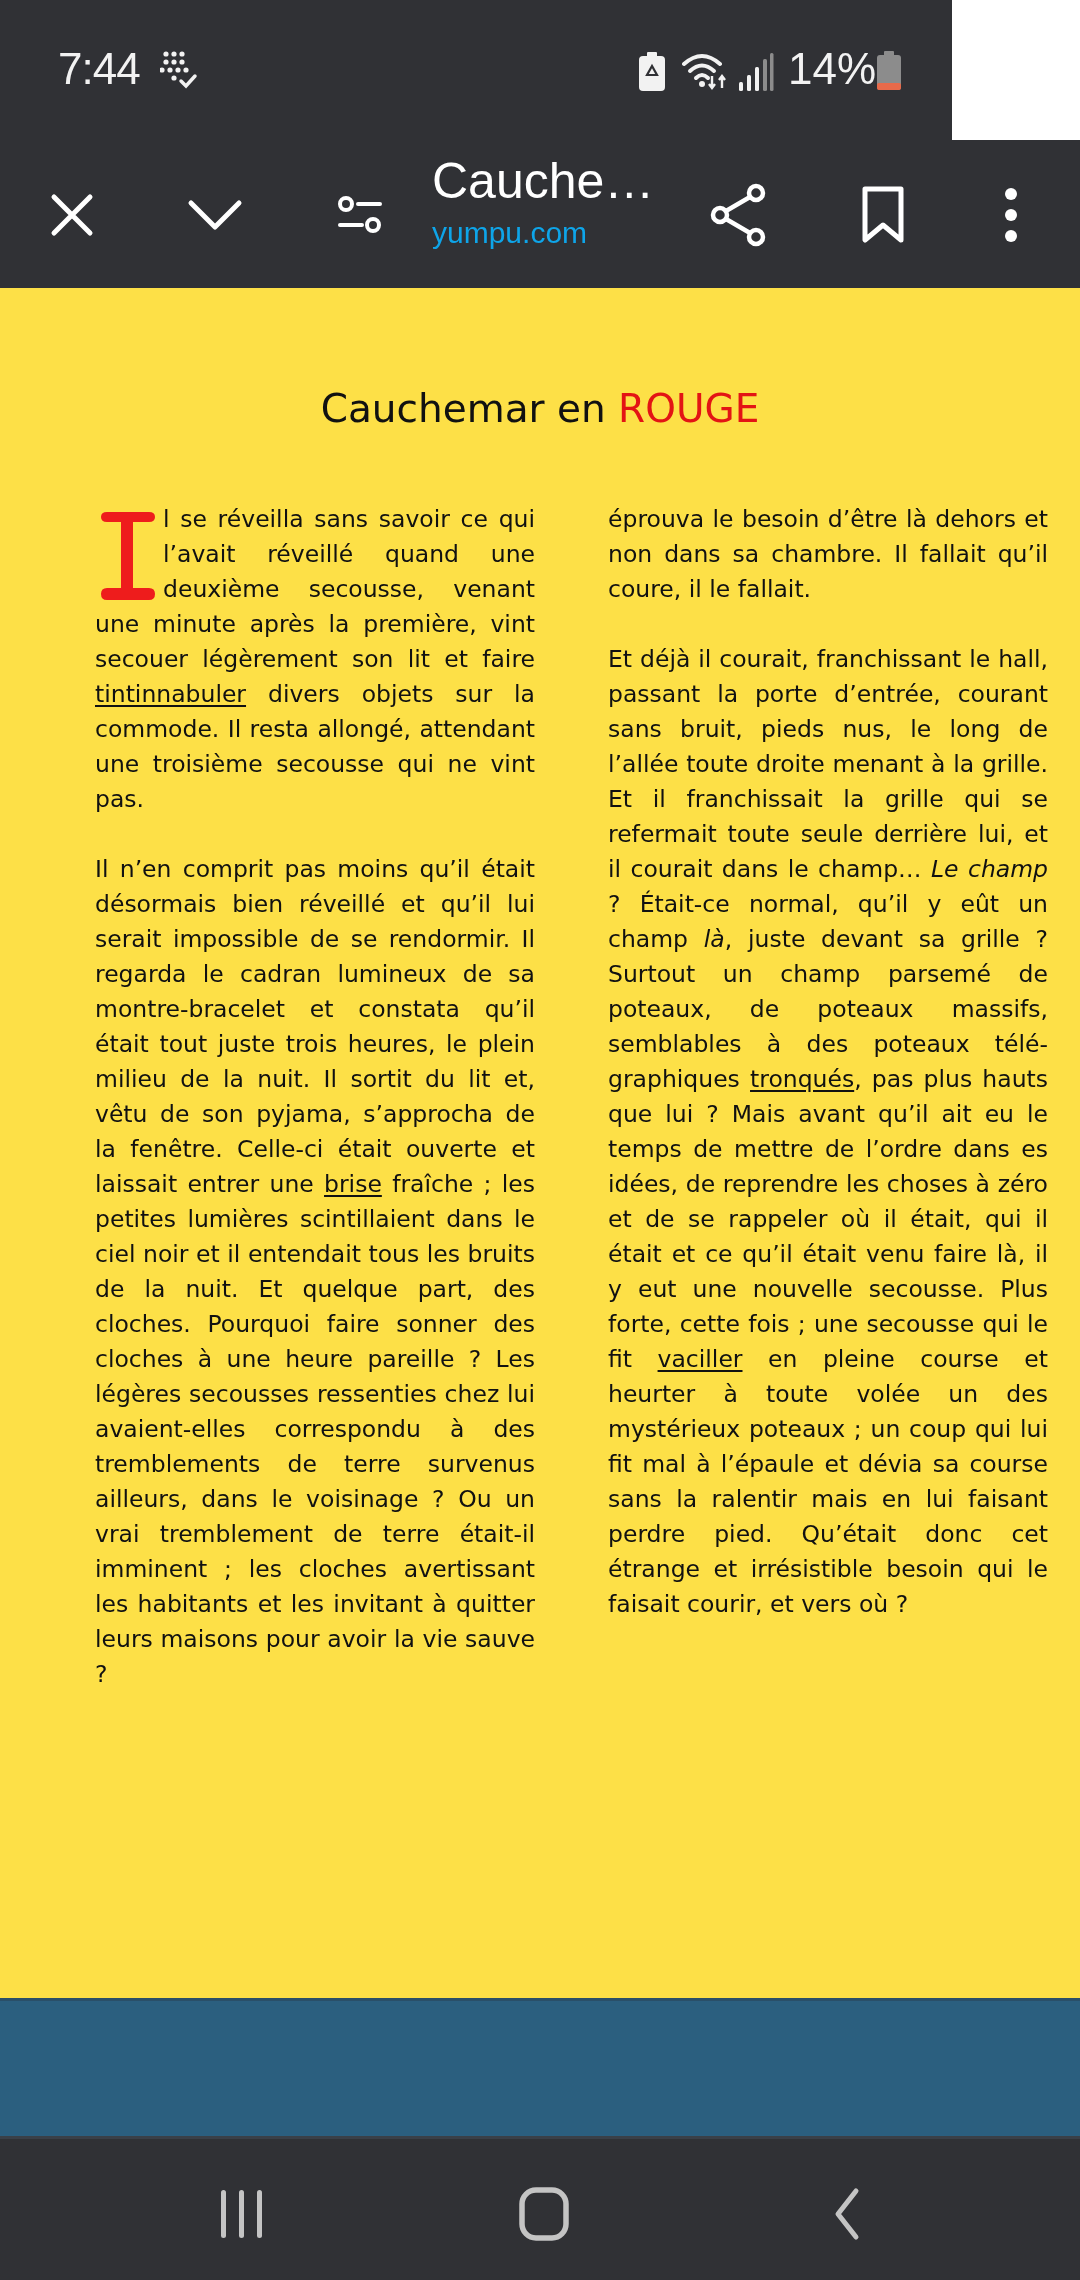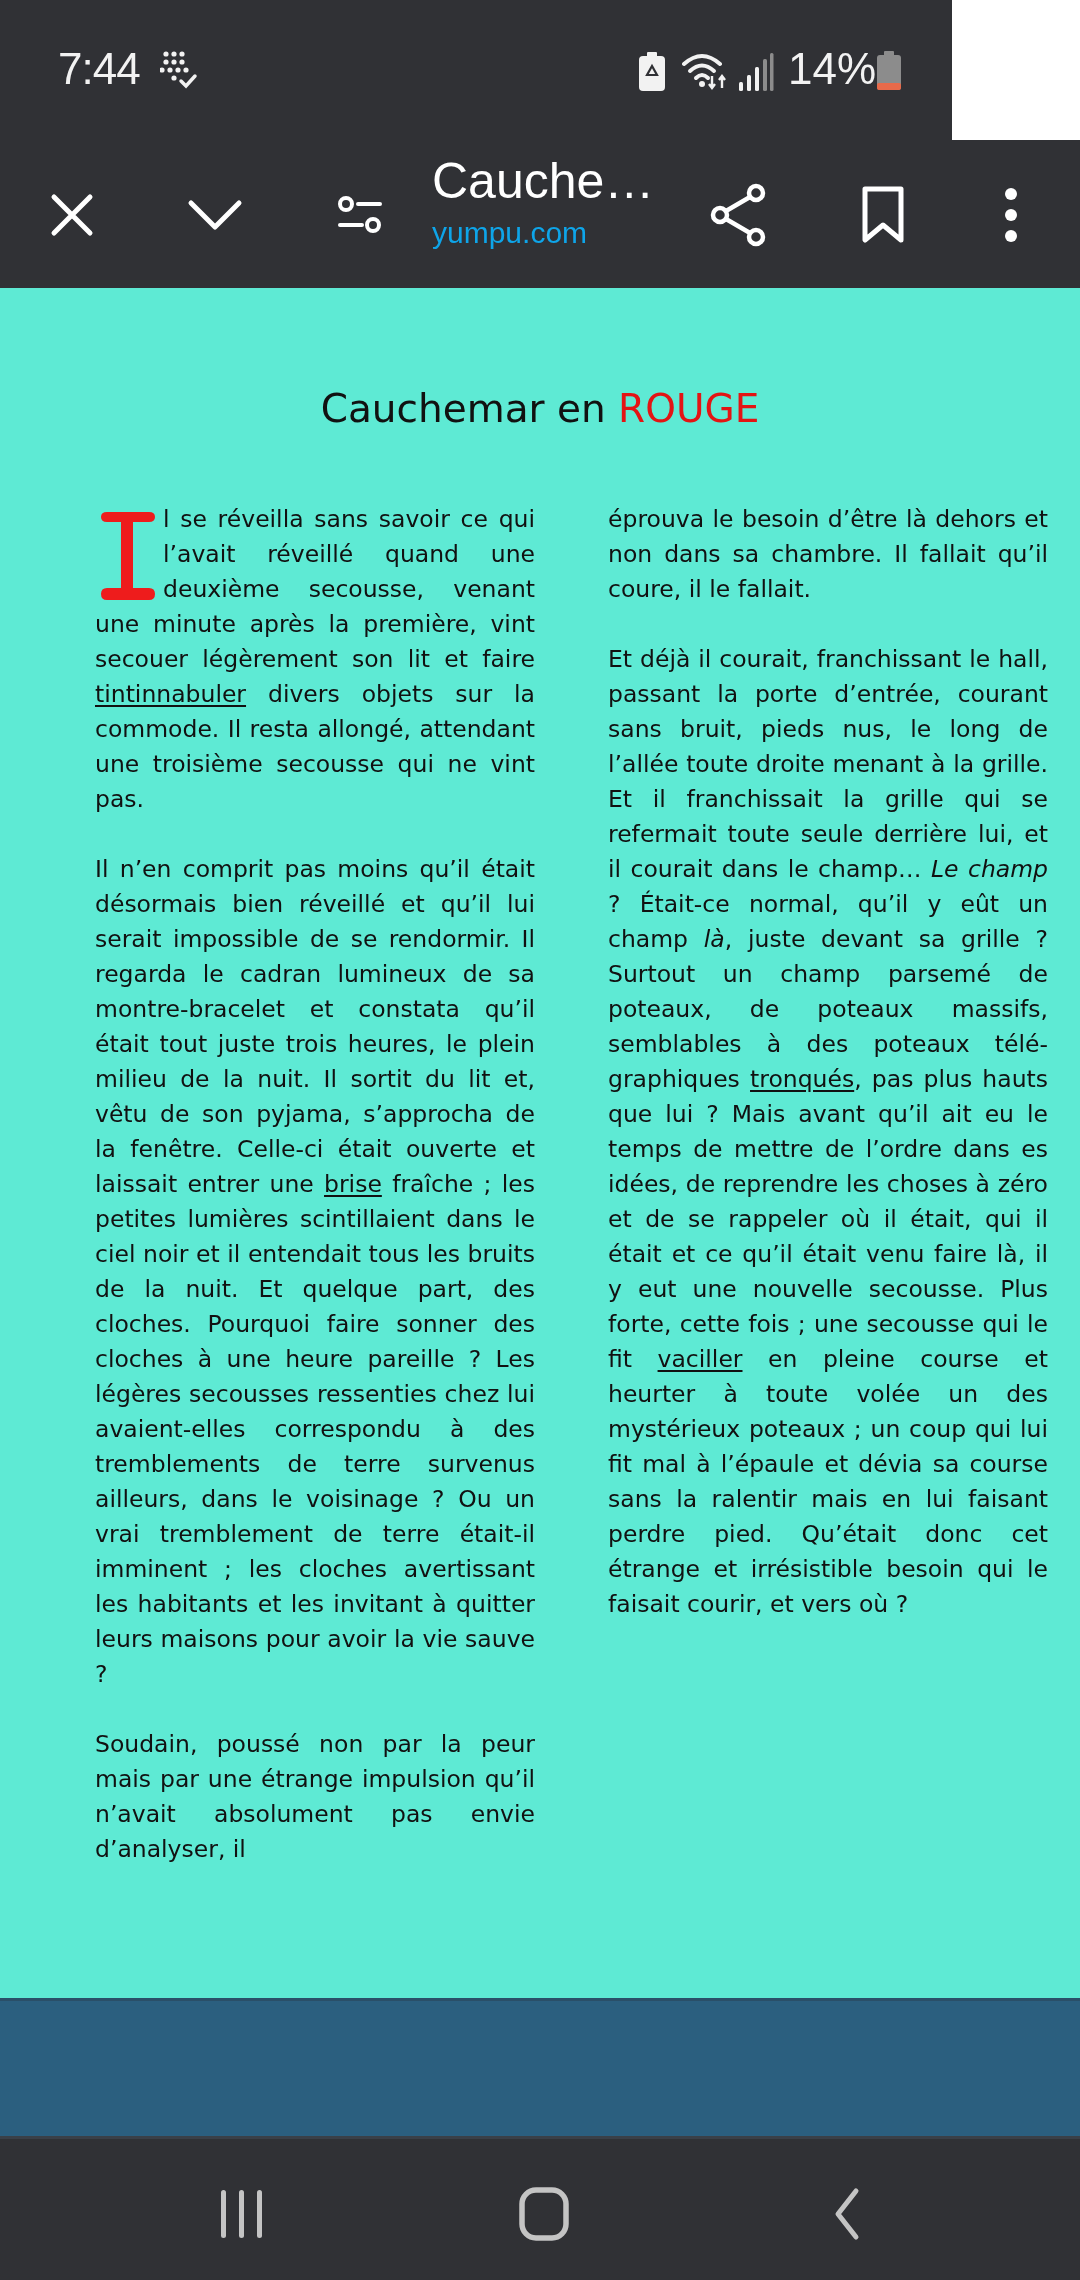--- a/index.html
+++ b/index.html
@@ -26,21 +26,21 @@
     }
     .tb-btn { position: absolute; top: 30px; width: 90px; height: 90px; display: flex; align-items: center; justify-content: center; cursor: pointer; }
     .tb-title {
       position: absolute; left: 432px; top: 12px; font-size: 50px; color: #ffffff; white-space: nowrap;
     }
     .tb-url {
       position: absolute; left: 432px; top: 76px; font-size: 30px; color: #0ea5e9; white-space: nowrap;
     }
 
     .page {
-      position: absolute; left: 0; top: 288px; width: 1080px; height: 1710px; background: #5eead4;
+      position: absolute; left: 0; top: 288px; width: 1080px; height: 1710px; background: #fde047;
       font-family: "DejaVu Sans", sans-serif; color: #111111;
     }
     .doc-title {
       position: absolute; left: 0; width: 1080px; top: 98px; text-align: center;
       font-size: 39px; color: #111;
     }
     .doc-title .red { color: #e31414; }
 
     .col {
       position: absolute; top: 214px; width: 440px;
@@ -182,23 +182,20 @@
     <p>
       <span class="dropcap">
         <svg width="64" height="98" viewBox="0 0 64 98">
           <path d="M6 9 Q6 4 12 4 H54 Q60 4 60 9 Q60 14 54 14 H38 V80 H54 Q60 80 60 86 Q60 92 54 92 H12 Q6 92 6 86 Q6 80 12 80 H26 V14 H12 Q6 14 6 9 Z" fill="#ee1c1c"></path>
         </svg>
       </span><span>l se réveilla sans savoir ce qui l’avait réveillé quand une deuxième secousse, venant une minute après la première, vint secouer légèrement son lit et faire </span><u>tintinnabuler</u><span> divers objets sur la commode.  Il resta allongé, attendant une troisième secousse qui ne vint pas.</span>
     </p>
     <p>
       <span>Il n’en comprit pas moins qu’il était désormais bien réveillé et qu’il lui serait impossible de se rendormir.  Il regarda le cadran lumineux de sa montre-bracelet et constata qu’il était tout juste trois heures, le plein milieu de la nuit.  Il sortit du lit et, vêtu de son pyjama, s’approcha de la fenêtre.  Celle-ci était ouverte et laissait entrer une </span><u>brise</u><span> fraîche ; les petites lumières scintillaient dans le ciel noir et il entendait tous les bruits de la nuit.  Et quelque part, des cloches.  Pourquoi faire sonner des cloches à une heure pareille ? Les légères secousses ressenties chez lui avaient-elles correspondu à des tremblements de terre survenus ailleurs, dans le voisinage ?  Ou un vrai tremblement de terre était-il imminent ; les cloches avertissant les habitants et les invitant à quitter leurs maisons pour avoir la vie sauve ?</span>
     </p>
-    <p>
-      <span>Soudain, poussé non par la peur mais par une étrange impulsion qu’il n’avait absolument pas envie d’analyser, il</span>
-    </p>
   </div>
 
   <div class="col right">
     <p>
       <span>éprouva le besoin d’être là dehors et non dans sa chambre.  Il fallait qu’il coure, il le fallait.</span>
     </p>
     <p>
       <span>Et déjà il courait, franchissant le hall, passant la porte d’entrée, courant sans bruit, pieds nus, le long de l’allée toute droite menant à la grille.  Et il franchissait la grille qui se refermait toute seule derrière lui, et il courait dans le champ…  </span><em>Le champ</em><span> ?  Était-ce normal, qu’il y eût un champ </span><em>là</em><span>, juste devant sa grille ? Surtout un champ parsemé de poteaux, de poteaux massifs, semblables à des poteaux télé-graphiques </span><u>tronqués</u><span>, pas plus hauts que lui ?  Mais avant qu’il ait eu le temps de mettre de l’ordre dans es idées, de reprendre les choses à zéro et de se rappeler où il était, qui il était et ce qu’il était venu faire là, il y eut une nouvelle secousse. Plus forte, cette fois ; une secousse qui le fit </span><u>vaciller</u><span> en  pleine course et heurter à toute volée un des mystérieux poteaux ; un coup qui lui fit mal à l’épaule et dévia sa course sans la ralentir mais en lui faisant perdre pied.  Qu’était donc cet étrange et irrésistible besoin qui le faisait courir, et vers où ?</span>
     </p>
   </div>

